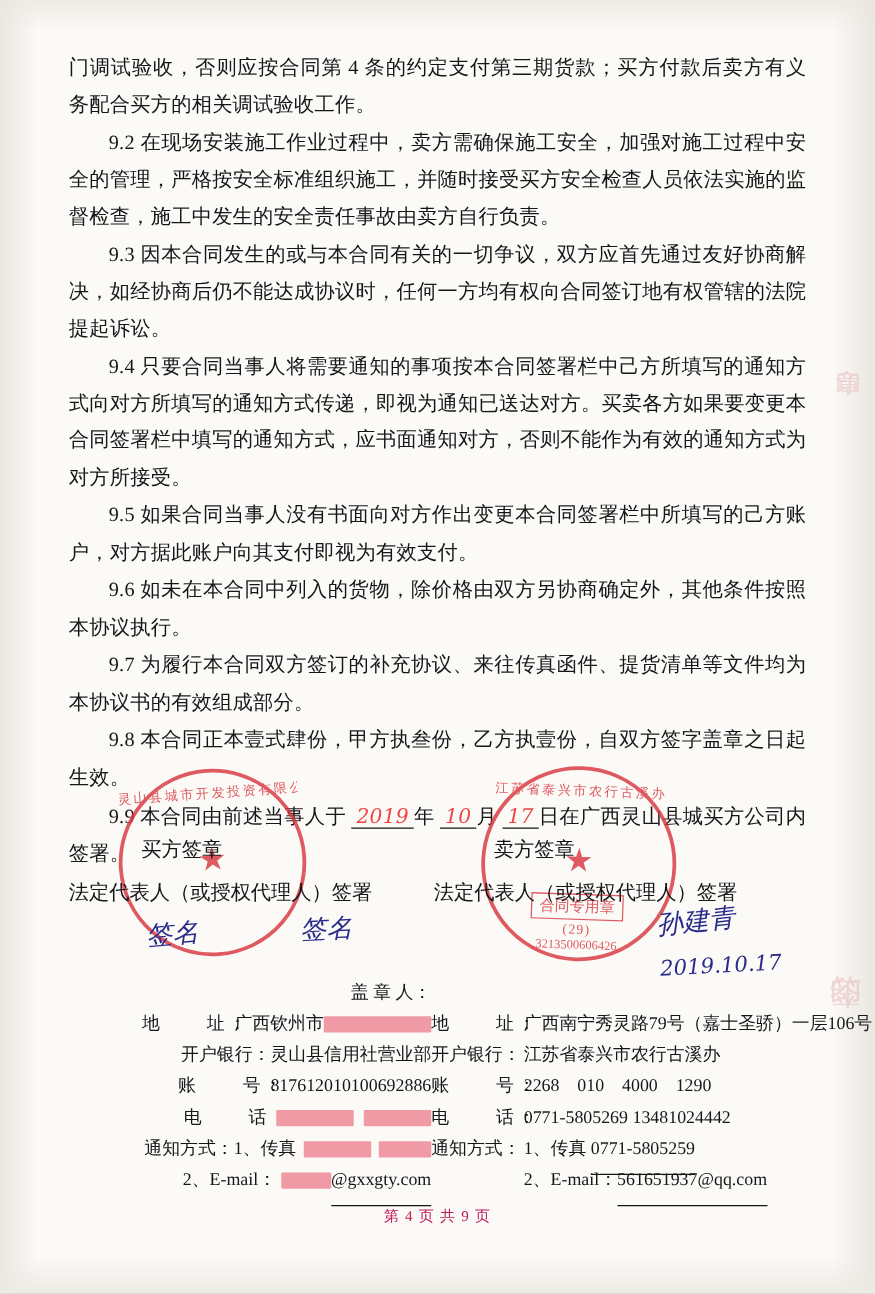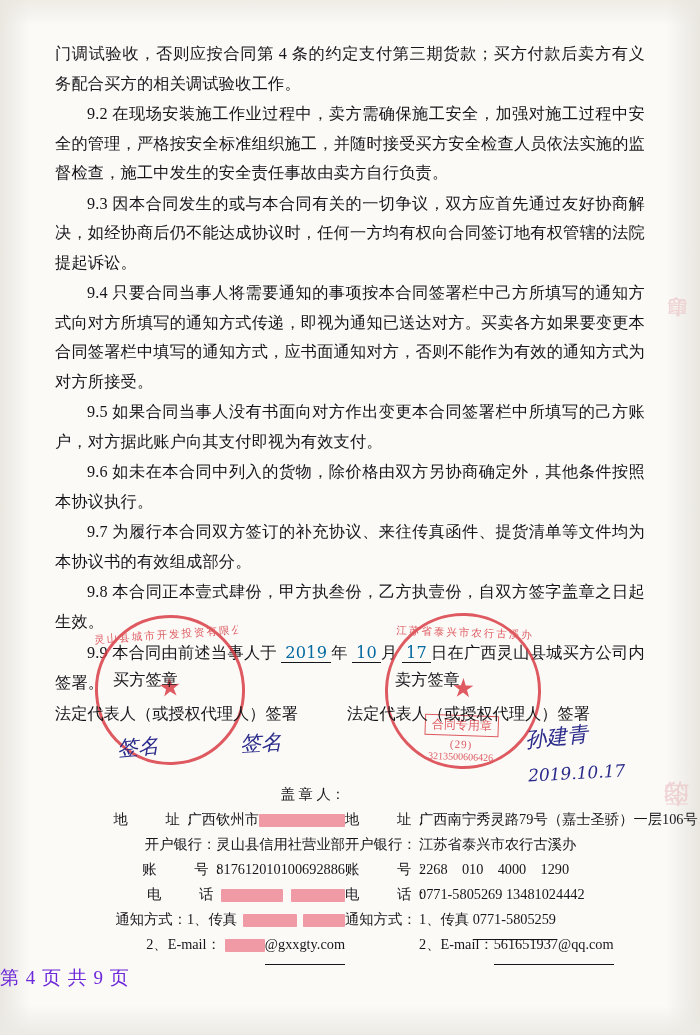--- a/index.html
+++ b/index.html
@@ -58,21 +58,22 @@
     text-align: justify;
     letter-spacing: 0.2px;
   }
   p.indent {
     text-indent: 32px;
   }
 
   
   .hand {
     font-family: "DejaVu Serif", serif;
-    color: #0369a1;
+    font-style: italic;
+    color: #ef4444;
     border-bottom: 1px solid #16161a;
     padding: 0 4px;
   }
 
   
   .sig-area {
     position: absolute;
     left: 55px;
     top: 655px;
     width: 590px;
@@ -238,23 +239,23 @@
     border-bottom: 1px solid #16161a;
     padding-bottom: 12px;
     font-family: Liberation Serif, serif;
   }
 
   .footer {
     position: absolute;
     left: 0;
     right: 0;
     top: 965px;
-    text-align: left;
-    font-size: 19px;
-    color: #6d28d9;
+    text-align: center;
+    font-size: 12px;
+    color: #be185d;
     letter-spacing: 1px;
   }
 
   
   .bleed {
     position: absolute;
     color: #e9b9bd;
     opacity: 0.55;
     font-size: 20px;
     writing-mode: vertical-rl;

